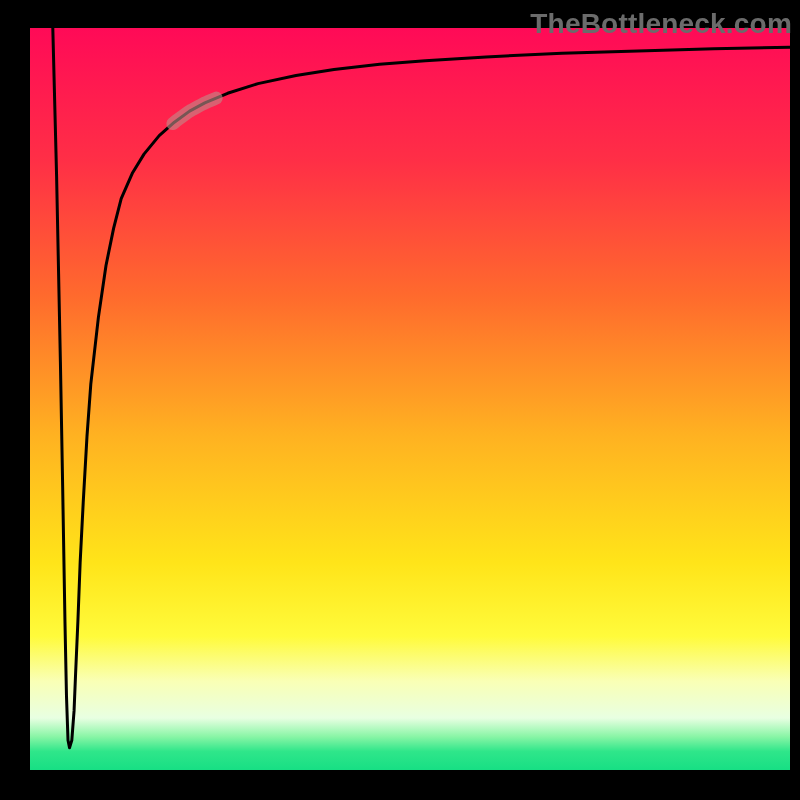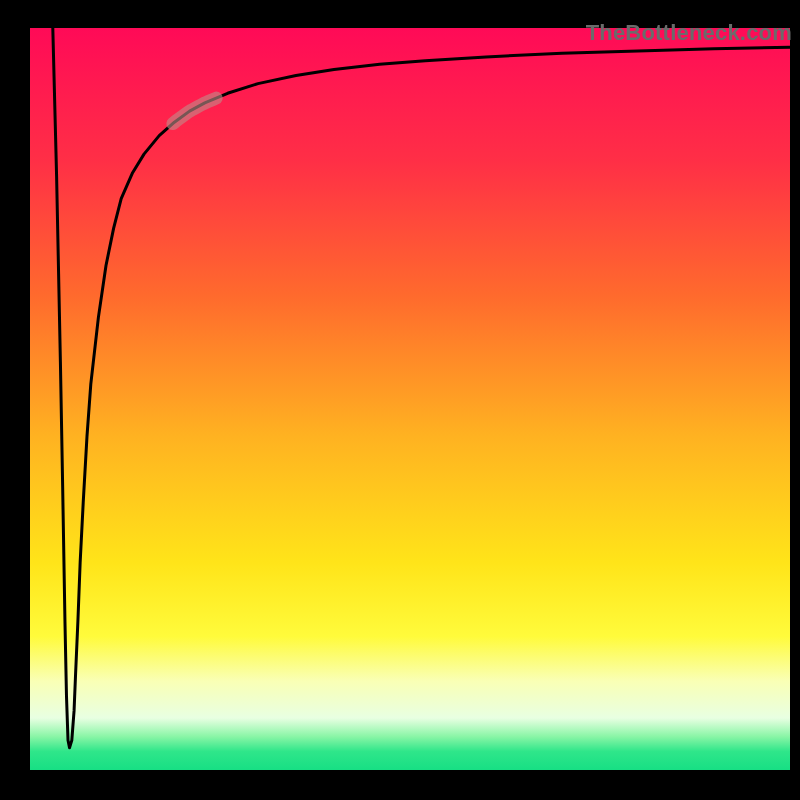--- a/index.html
+++ b/index.html
@@ -16,24 +16,24 @@
     height: 800px;
     background: #000;
   }
   svg {
     position: absolute;
     top: 0;
     left: 0;
   }
   .watermark {
     position: absolute;
-    top: 20px;
+    top: 8px;
     right: 8px;
     font-family: Arial, Helvetica, sans-serif;
-    font-size: 22px;
+    font-size: 28px;
     font-weight: 600;
     color: #6b6b6b;
     letter-spacing: 0.2px;
     user-select: none;
   }
 </style>
 </head>
 <body>
 
 <div class="stage">

